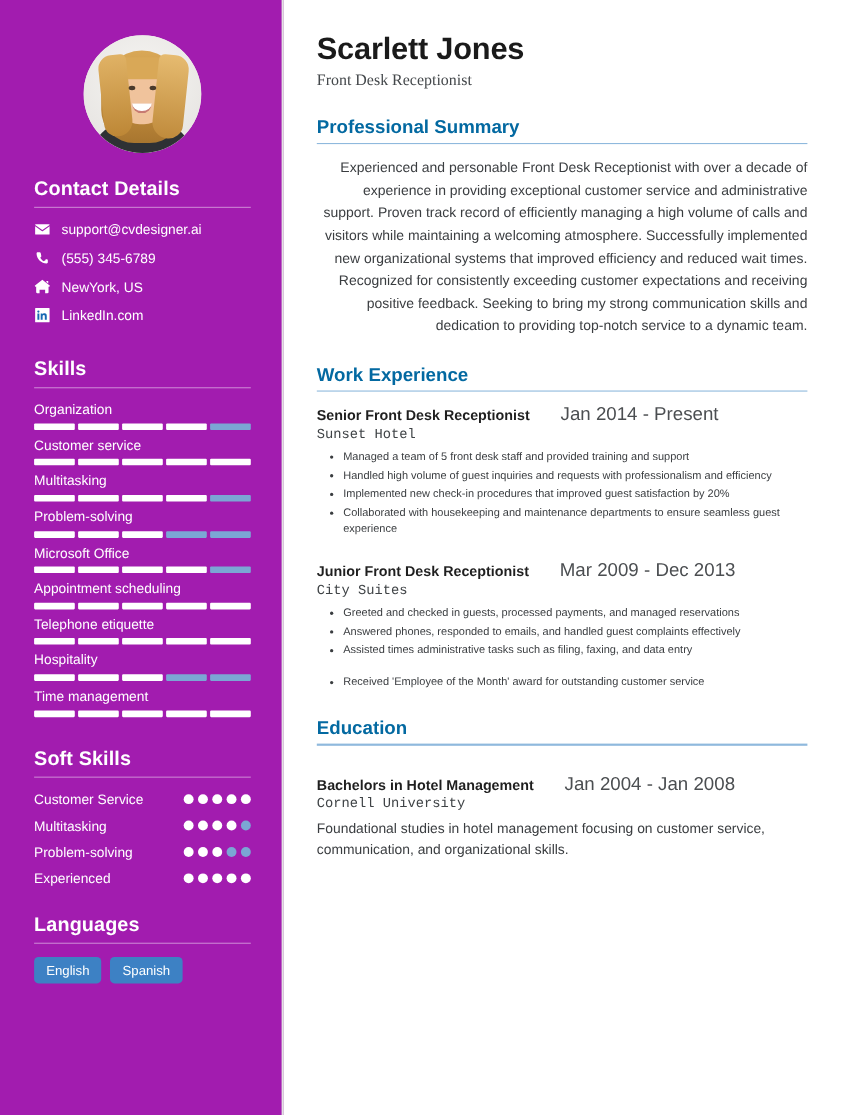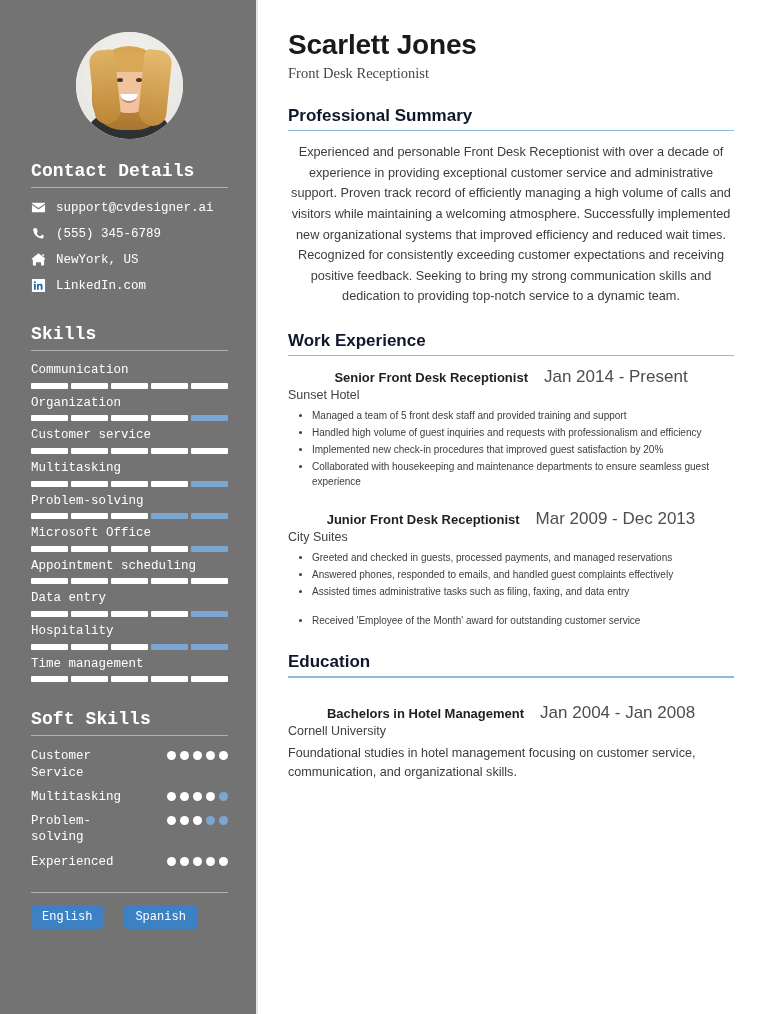--- a/index.html
+++ b/index.html
@@ -17,25 +17,24 @@
     height: 1014px;
     display: flex;
     background: #ffffff;
     overflow: hidden;
   }
 
   
   .sidebar {
     width: 258px;
     flex: 0 0 258px;
-    background: #737373;
+    background: #a21caf;
     color: #ffffff;
     padding: 0 0 0 0;
     position: relative;
-    font-family: Liberation Mono, monospace;
   }
   .sidebar::after {
     content: "";
     position: absolute;
     top: 0; right: 0; bottom: 0;
     width: 2px;
     background: #e3e3e3;
   }
 
   .avatar-wrap {
@@ -168,21 +167,21 @@
   }
   .dots { display: flex; gap: 4px; padding-top: 3px; }
   .dot {
     width: 9px; height: 9px; border-radius: 50%;
     background: #ffffff;
   }
   .dot.off { background: #7ba6d4; }
 
   
   .lang-block { margin: 0 30px 0 31px; }
-  .lang-tags { display: flex; gap: 21px; flex-wrap: wrap; }
+  .lang-tags { display: flex; gap: 8px; flex-wrap: wrap; }
   .lang-tag {
     background: #3d81c4;
     color: #ffffff;
     font-size: 12px;
     padding: 5px 11px;
     border-radius: 4px;
   }
 
   .gap-lg { height: 20px; }
   .gap-md { height: 14px; }
@@ -203,58 +202,59 @@
   .job-title {
     font-size: 14.5px;
     color: #44484b;
     margin-top: 4px;
     font-family: Liberation Serif, serif;
   }
 
   .sec-heading {
     font-size: 17px;
     font-weight: bold;
-    color: #0f172a;
+    color: #0369a1;
     margin-top: 24px;
     padding-bottom: 4px;
   }
   .sec-rule {
     height: 1.5px;
     background: #8fb9dd;
     margin-bottom: 11px;
   }
 
   .summary {
     font-size: 12.7px;
     line-height: 1.62;
     color: #3a3d40;
-    text-align: center;
+    text-align: right;
   }
 
   .entry { margin-bottom: 4px; }
   .entry-head {
     display: flex;
-    justify-content: center;
+    justify-content: flex-start;
     align-items: baseline;
-    gap: 16px;
+    gap: 28px;
   }
   .entry-title {
     font-size: 13px;
     font-weight: bold;
     color: #1f1f1f;
   }
   .entry-date {
     font-size: 17px;
     color: #4b4e51;
     white-space: nowrap;
   }
   .entry-org {
     font-size: 12.5px;
     color: #3f4346;
     margin-top: 1px;
+    font-family: Liberation Mono, monospace;
   }
   .bullets {
     margin: 6px 0 0 0;
     padding-left: 24px;
   }
   .bullets li {
     font-size: 10px;
     line-height: 1.5;
     color: #3a3d40;
     margin-bottom: 2px;
@@ -332,30 +332,20 @@
         <span>LinkedIn.com</span>
       </div>
     </div>
 
     <div class="gap-lg"></div>
 
     <div class="side-heading">Skills</div>
     <div class="side-rule"></div>
     <div class="skills-block" id="skills-block">
         <div class="skill-item">
-          <div class="skill-name">Communication</div>
-          <div class="skill-bar">
-            <span class="seg"></span>
-            <span class="seg"></span>
-            <span class="seg"></span>
-            <span class="seg"></span>
-            <span class="seg"></span>
-          </div>
-        </div>
-        <div class="skill-item">
           <div class="skill-name">Organization</div>
           <div class="skill-bar">
             <span class="seg"></span>
             <span class="seg"></span>
             <span class="seg"></span>
             <span class="seg"></span>
             <span class="seg off"></span>
           </div>
         </div>
         <div class="skill-item">
@@ -402,27 +392,27 @@
           <div class="skill-name">Appointment scheduling</div>
           <div class="skill-bar">
             <span class="seg"></span>
             <span class="seg"></span>
             <span class="seg"></span>
             <span class="seg"></span>
             <span class="seg"></span>
           </div>
         </div>
         <div class="skill-item">
-          <div class="skill-name">Data entry</div>
-          <div class="skill-bar">
-            <span class="seg"></span>
-            <span class="seg"></span>
-            <span class="seg"></span>
-            <span class="seg"></span>
-            <span class="seg off"></span>
+          <div class="skill-name">Telephone etiquette</div>
+          <div class="skill-bar">
+            <span class="seg"></span>
+            <span class="seg"></span>
+            <span class="seg"></span>
+            <span class="seg"></span>
+            <span class="seg"></span>
           </div>
         </div>
         <div class="skill-item">
           <div class="skill-name">Hospitality</div>
           <div class="skill-bar">
             <span class="seg"></span>
             <span class="seg"></span>
             <span class="seg"></span>
             <span class="seg off"></span>
             <span class="seg off"></span>
@@ -482,20 +472,21 @@
             <span class="dot"></span>
             <span class="dot"></span>
             <span class="dot"></span>
             <span class="dot"></span>
           </div>
         </div>
       </div>
 
     <div class="gap-md"></div>
 
+    <div class="side-heading">Languages</div>
     <div class="side-rule"></div>
     <div class="lang-block">
       <div class="lang-tags" id="lang-tags">
           <span class="lang-tag">English</span>
           <span class="lang-tag">Spanish</span>
         </div>
     </div>
 
   </aside>
 

